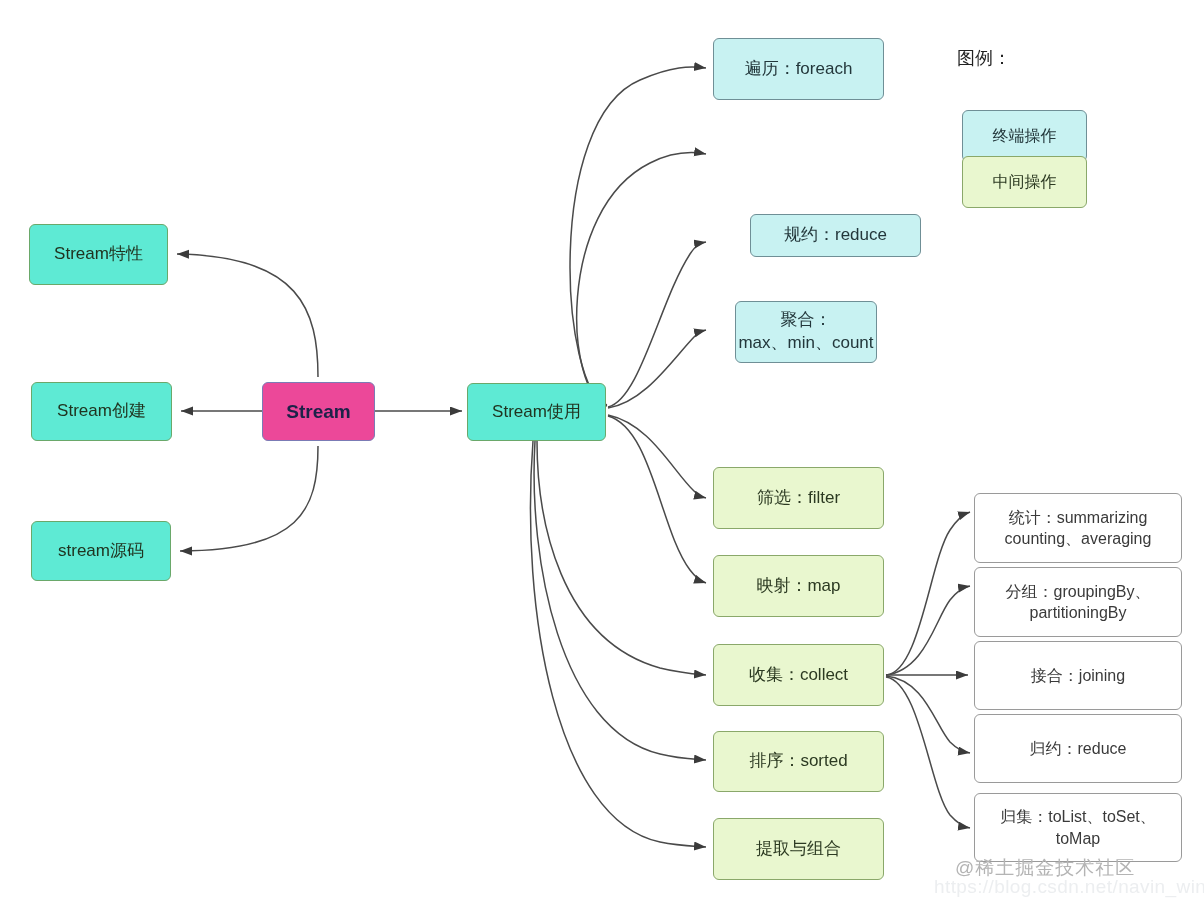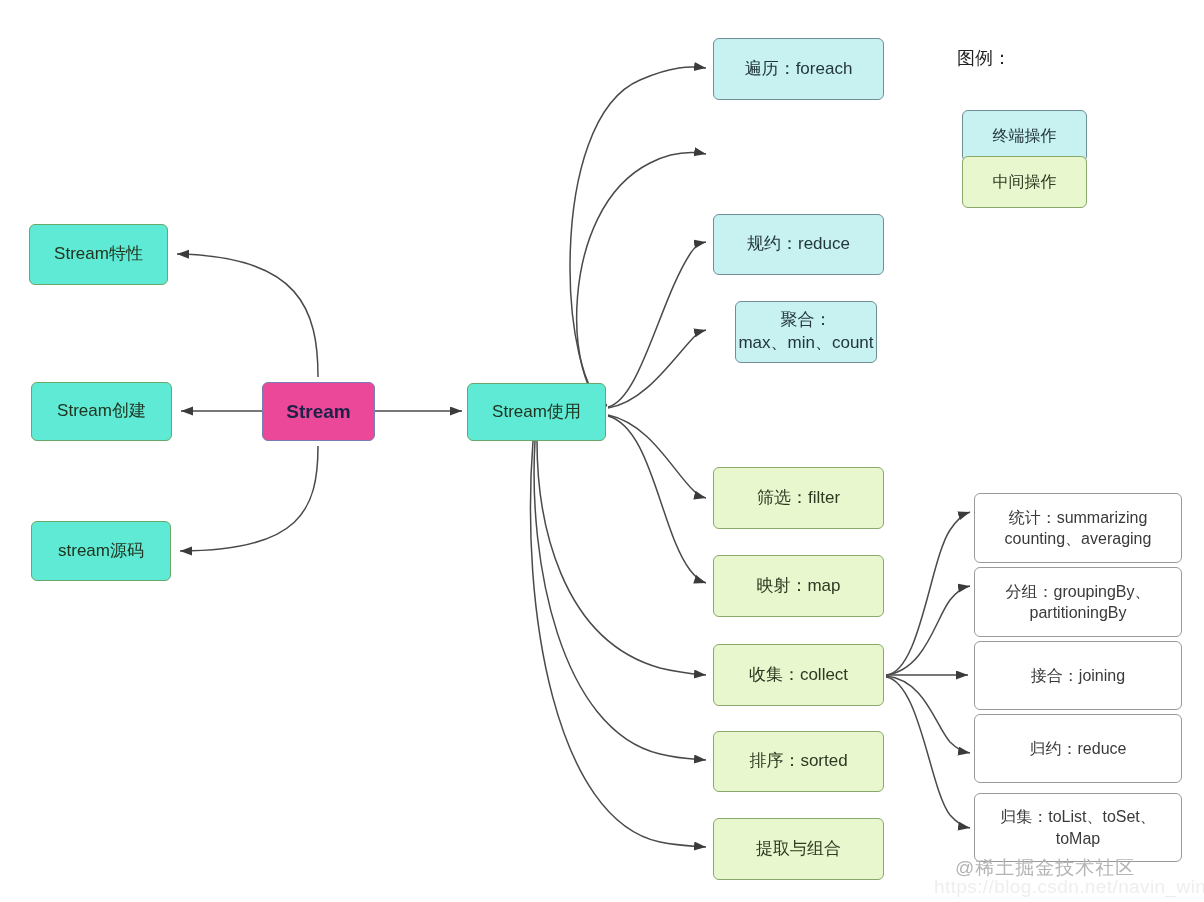--- a/index.html
+++ b/index.html
@@ -137,21 +137,21 @@
 
   <div class="node root" style="left:262px; top:382px; width:113px; height:59px;">Stream</div>
 
   <div class="node mint" style="left:29px; top:224px; width:139px; height:61px;">Stream特性</div>
   <div class="node mint" style="left:31px; top:382px; width:141px; height:59px;">Stream创建</div>
   <div class="node mint" style="left:31px; top:521px; width:140px; height:60px;">stream源码</div>
 
   <div class="node mint" style="left:467px; top:383px; width:139px; height:58px;">Stream使用</div>
 
   <div class="node cyan" style="left:713px; top:38px; width:171px; height:62px;">遍历：foreach</div>
-  <div class="node cyan" style="left:713px; top:214px; width:171px; height:61px;">规约：reduce</div>
+  <div class="node cyan" style="left:750px; top:214px; width:171px; height:43px;">规约：reduce</div>
   <div class="node cyan" style="left:735px; top:301px; width:142px; height:62px;">聚合：
 max、min、count</div>
 
   <div class="node lime" style="left:713px; top:467px; width:171px; height:62px;">筛选：filter</div>
   <div class="node lime" style="left:713px; top:555px; width:171px; height:62px;">映射：map</div>
   <div class="node lime" style="left:713px; top:644px; width:171px; height:62px;">收集：collect</div>
   <div class="node lime" style="left:713px; top:731px; width:171px; height:61px;">排序：sorted</div>
   <div class="node lime" style="left:713px; top:818px; width:171px; height:62px;">提取与组合</div>
 
   <div class="node plain" style="left:974px; top:493px; width:208px; height:70px;">统计：summarizing

